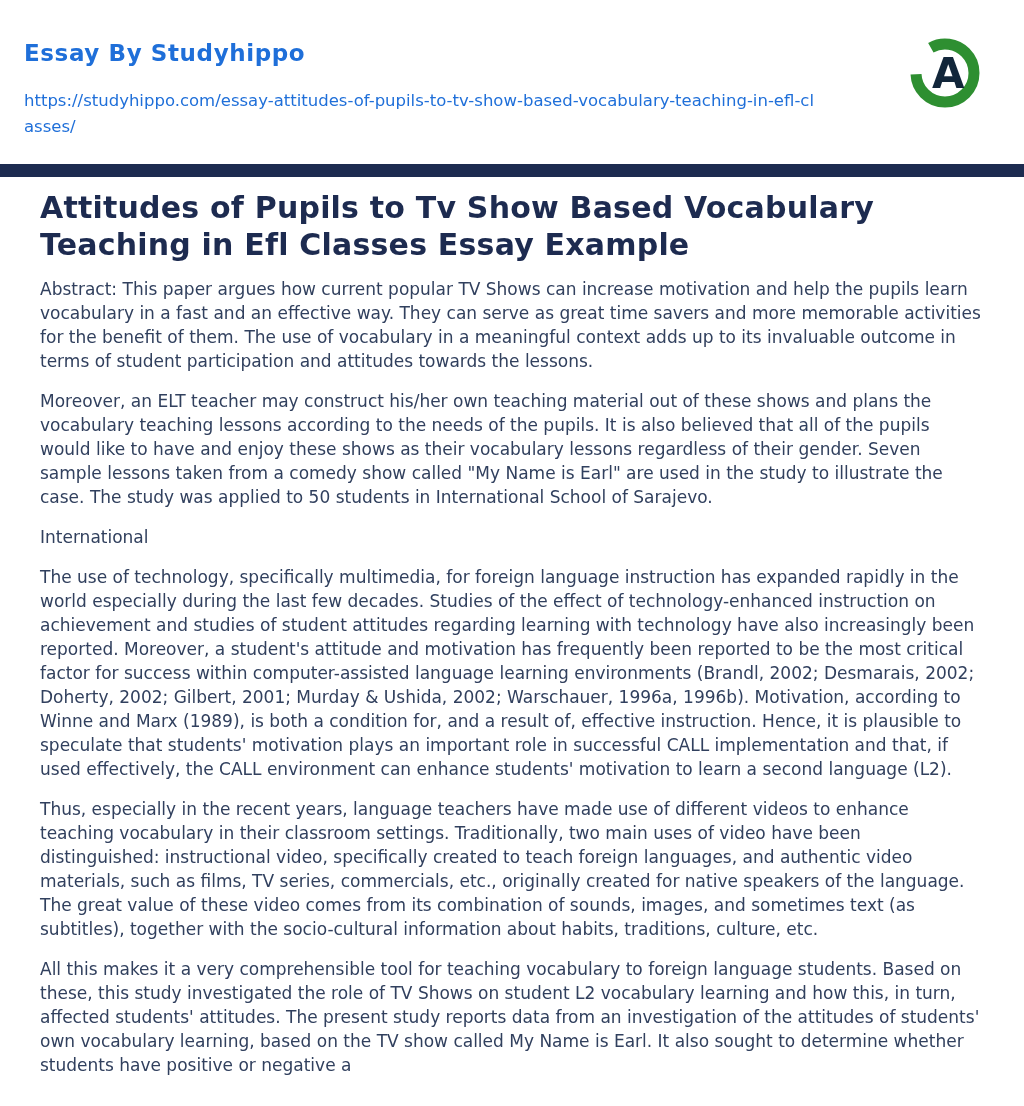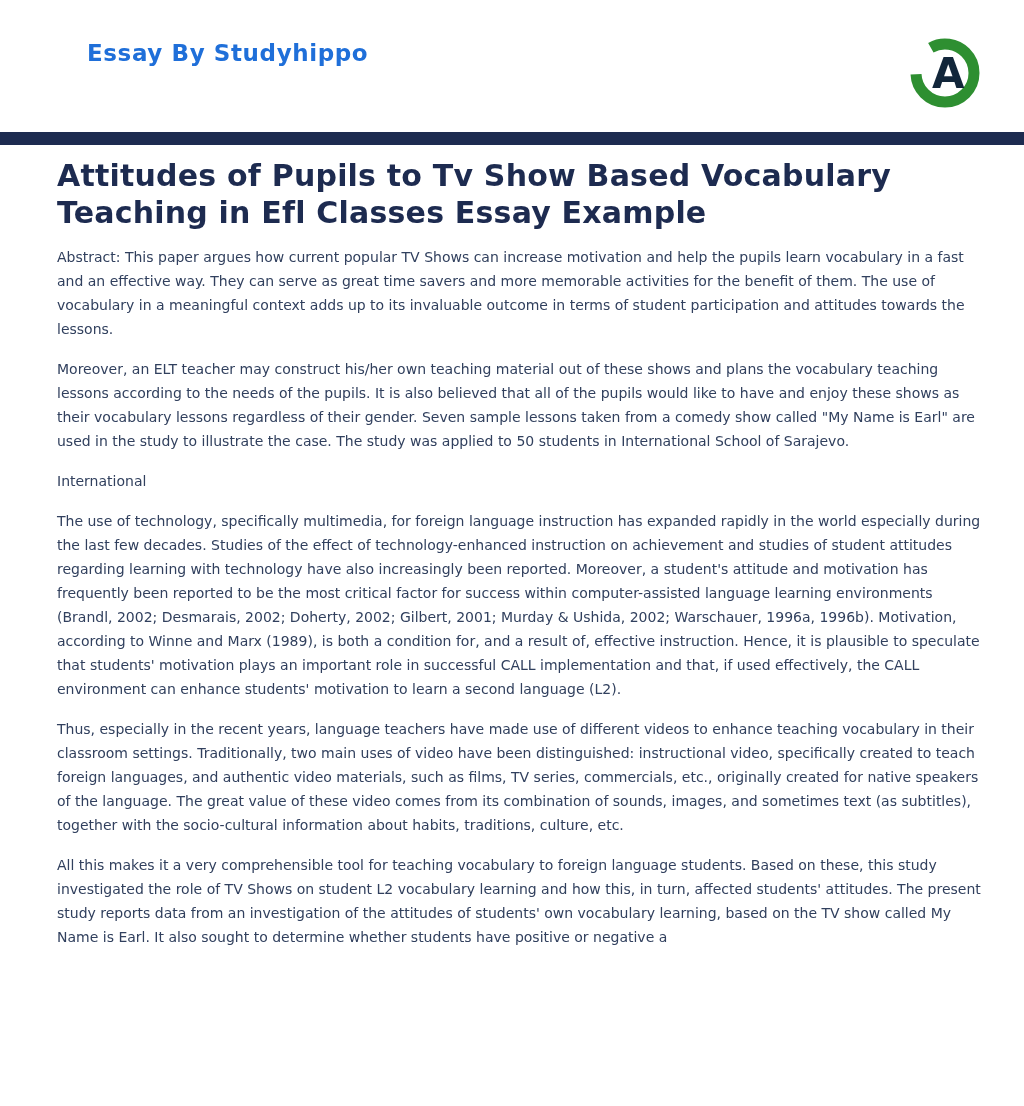--- a/index.html
+++ b/index.html
@@ -11,22 +11,21 @@
     color: #31405e;
     overflow: hidden;
   }
   .page { width: 1024px; height: 1106px; background: #ffffff; }
 
   
   .header {
     display: flex;
     justify-content: space-between;
     align-items: flex-start;
-    padding: 40px 40px 0 40px;
-    margin-left: 47px;
+    padding: 40px 40px 0 24px;
   }
   .site-title {
     color: #1f6fd9;
     font-size: 23px;
     font-weight: bold;
     letter-spacing: 0.6px;
     margin-bottom: 22px;
   }
   .source-url {
     display: block;
@@ -49,47 +48,48 @@
   
   .divider {
     width: 1024px;
     height: 13px;
     background: #1d2b50;
     margin-top: 24px;
   }
 
   
   .article {
-    padding: 12px 40px 0 57px;
+    padding: 12px 40px 0 40px;
   }
   .article-title {
     color: #1d2b50;
     font-size: 30px;
     font-weight: bold;
     line-height: 37px;
     letter-spacing: 0.2px;
     max-width: 944px;
     margin-bottom: 14px;
   }
   .article p {
-    font-size: 14px;
+    font-size: 17px;
     line-height: 24px;
     color: #31405e;
     max-width: 944px;
     margin-bottom: 16px;
   }
 </style>
 </head>
 <body>
 
 <div class="page">
 
   <header class="header">
     <div class="header-left">
       <div class="site-title">Essay By Studyhippo</div>
+      <a href="#" class="source-url">https://studyhippo.com/essay-attitudes-of-pupils-to-tv-show-based-vocabulary-teaching-in-efl-classes/</a>
     </div>
 
     <div class="logo-wrap">
       <svg width="70" height="70" viewBox="0 0 70 70">
 
         <circle cx="35" cy="35" r="29" fill="#ffffff" stroke="#2e8f31" stroke-width="11" stroke-dasharray="150 32" stroke-dashoffset="-8" transform="rotate(-135 35 35)"></circle>
         <text x="22" y="50" font-family="DejaVu Sans, sans-serif" font-size="42" font-weight="bold" fill="#12263a">A</text>
       </svg>
     </div>
   </header>

